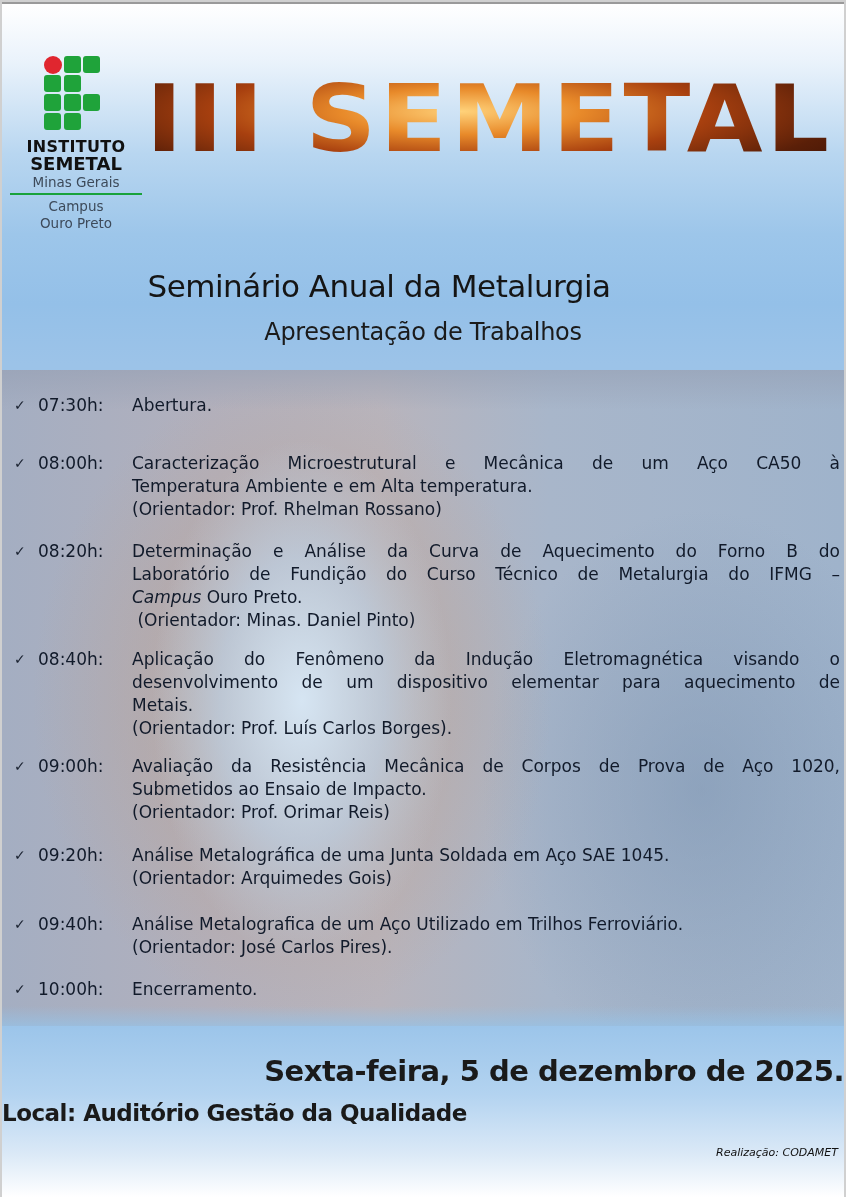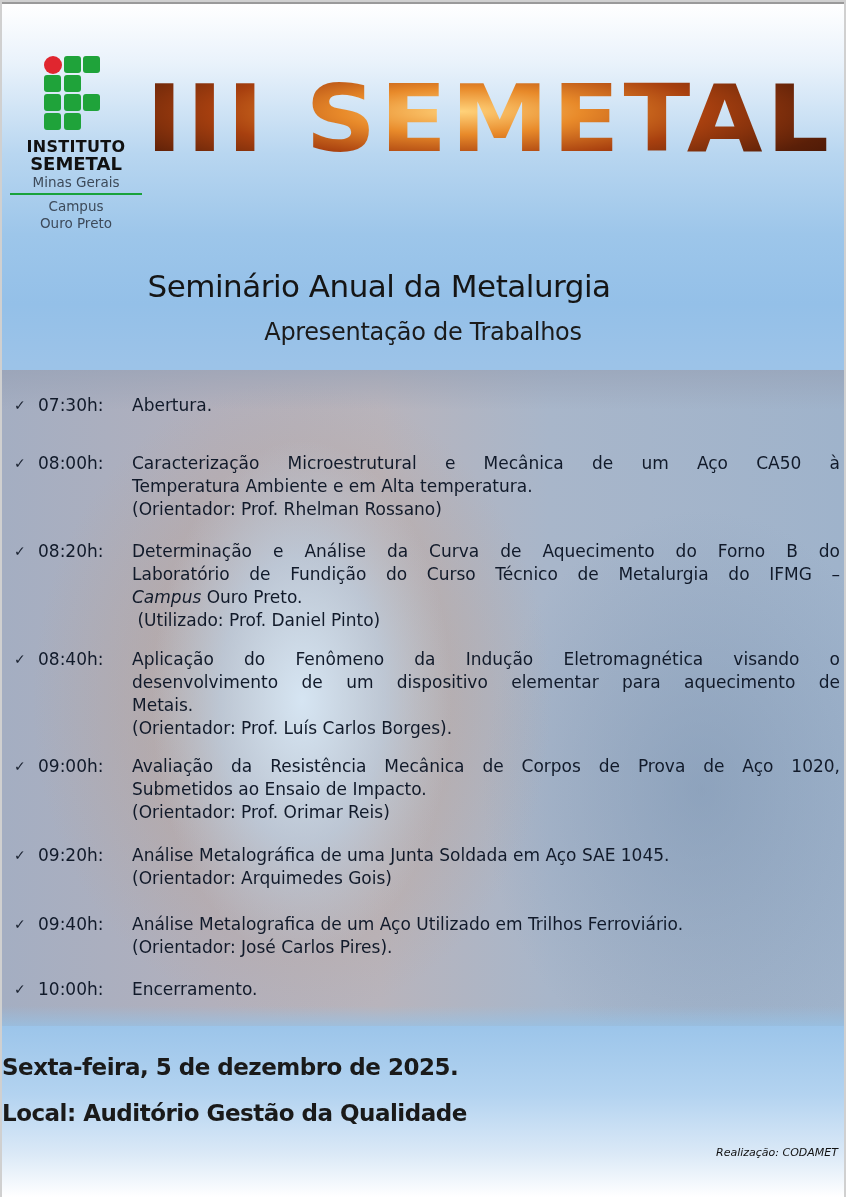--- a/index.html
+++ b/index.html
@@ -59,21 +59,21 @@
   .schedule { position: absolute; left: 12px; top: 390px; width: 826px; font-family: "DejaVu Sans", sans-serif; font-size: 17px; color: #111a2a; line-height: 23px; }
   .sched-item { position: absolute; left: 0; width: 826px; }
   .check { position: absolute; left: 0; top: 0; font-size: 14px; color: #1a2230; }
   .time { position: absolute; left: 24px; top: 0; }
   .desc { position: absolute; left: 118px; top: 0; width: 708px; text-align: justify; }
   .desc .line { display: block; }
   .desc .just { text-align: justify; text-align-last: justify; }
   .desc .orient { text-align: left; }
   .desc em { font-style: italic; }
 
-  .date-line { position: absolute; left: 0; width: 842px; top: 1050px; text-align: left; font-family: "DejaVu Sans", sans-serif; font-weight: bold; font-size: 23px; color: #1a1a1a; letter-spacing: -0.5px; }
+  .date-line { position: absolute; left: 0; width: 842px; top: 1050px; text-align: right; font-family: "DejaVu Sans", sans-serif; font-weight: bold; font-size: 29px; color: #1a1a1a; letter-spacing: -0.5px; }
   .local-line { position: absolute; left: 0; width: 690px; top: 1096px; text-align: left; font-family: "DejaVu Sans", sans-serif; font-weight: bold; font-size: 23px; color: #1a1a1a; letter-spacing: -0.5px; }
   .realizacao { position: absolute; right: 6px; top: 1142px; font-family: "DejaVu Sans", sans-serif; font-style: italic; font-size: 11px; color: #111; }
   .bottom-fade {
     position: absolute; left: 0; top: 1022px; width: 842px; height: 171px;
     background: linear-gradient(to bottom, #9cc5ea 0%, #b3d3f0 40%, #dbe9f7 75%, #ffffff 100%);
   }
 </style>
 </head>
 <body>
 
@@ -126,21 +126,21 @@
       </div>
     </div>
 
     <div class="sched-item" style="top:146px;">
       <span class="check">✓</span>
       <span class="time">08:20h:</span>
       <div class="desc">
         <span class="line just">Determinação e Análise da Curva de Aquecimento do Forno B do</span>
         <span class="line just">Laboratório de Fundição do Curso Técnico de Metalurgia do IFMG –</span>
         <span class="line orient"><em>Campus</em><span> Ouro Preto.</span></span>
-        <span class="line orient" style="white-space:pre;"> (Utilizado: Prof. Daniel Pinto)</span>
+        <span class="line orient" style="white-space:pre;"> (Orientador: Minas. Daniel Pinto)</span>
       </div>
     </div>
 
     <div class="sched-item" style="top:254px;">
       <span class="check">✓</span>
       <span class="time">08:40h:</span>
       <div class="desc">
         <span class="line just">Aplicação do Fenômeno da Indução Eletromagnética visando o</span>
         <span class="line just">desenvolvimento de um dispositivo elementar para aquecimento de</span>
         <span class="line orient">Metais.</span>

